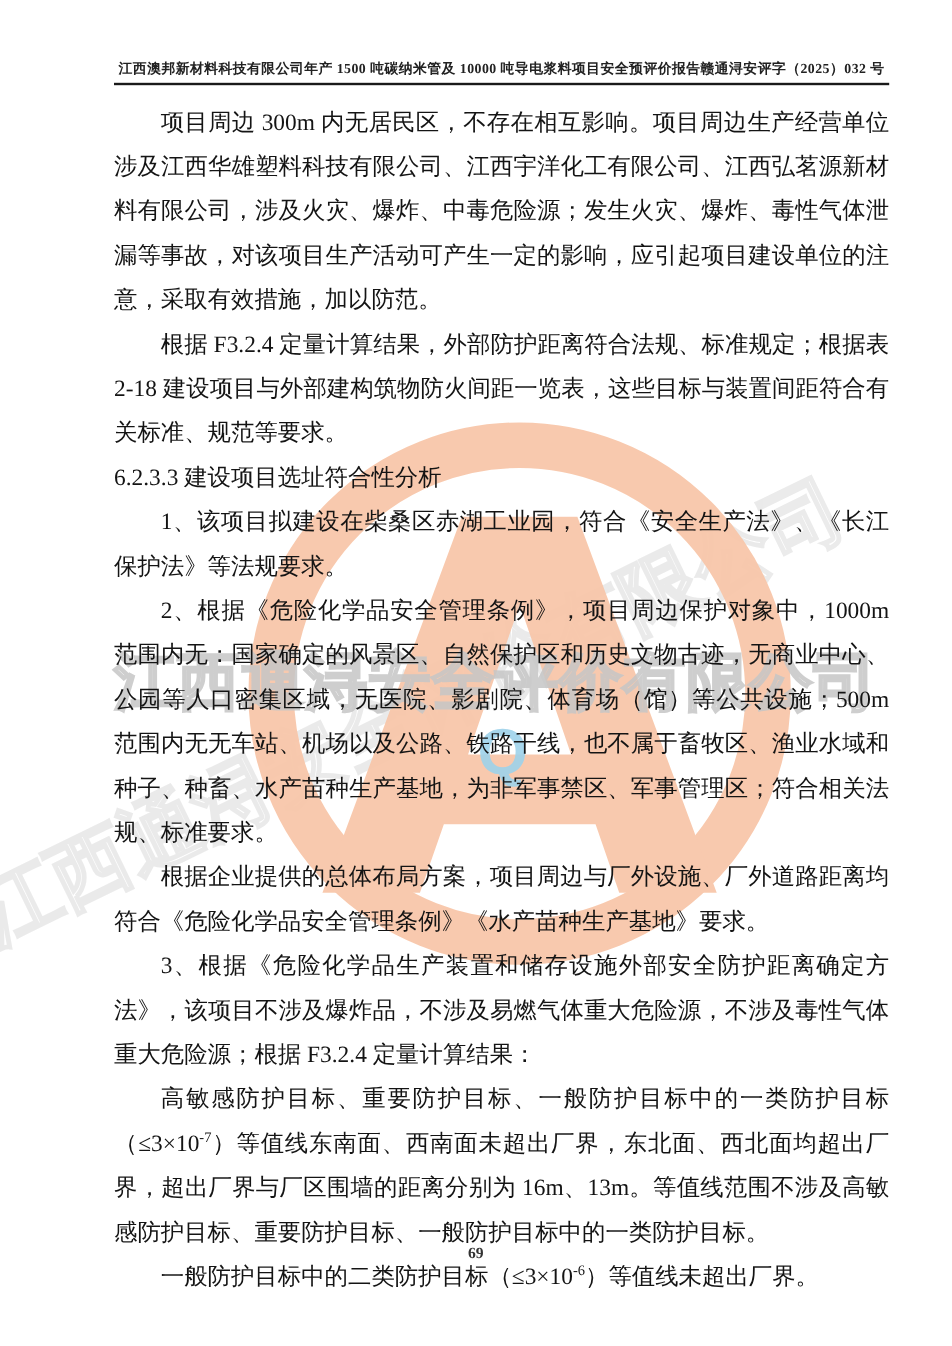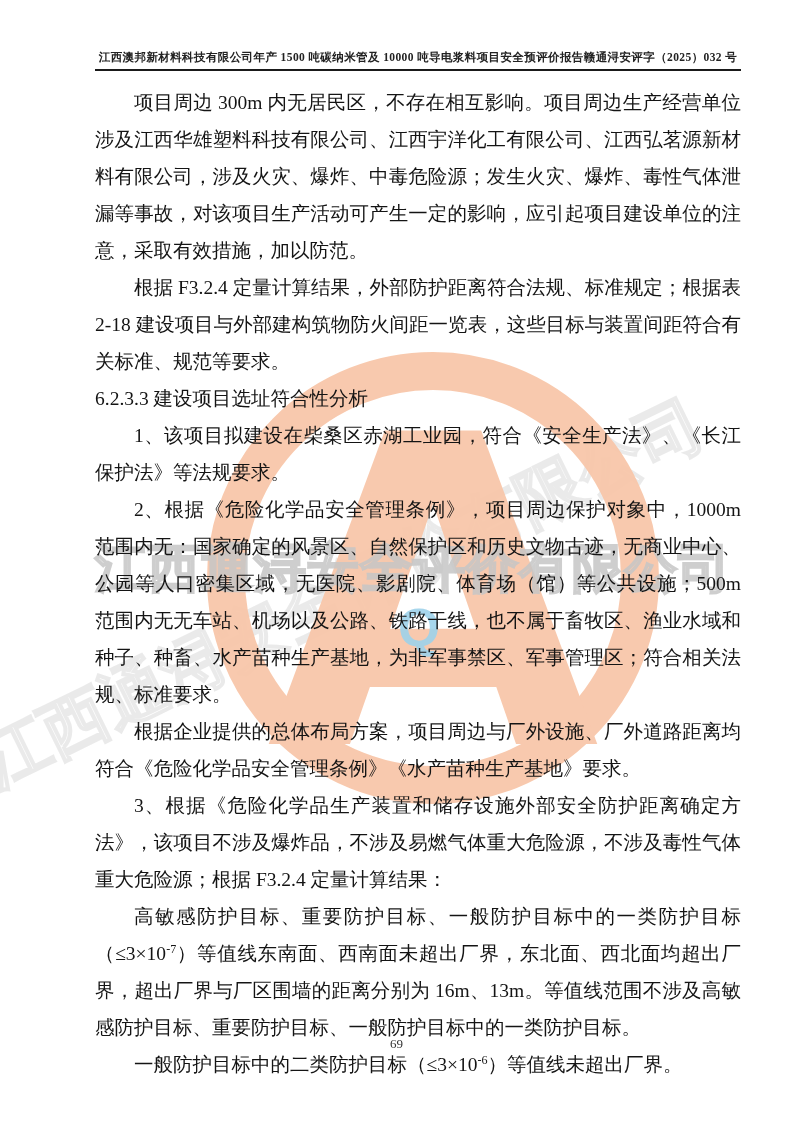--- a/index.html
+++ b/index.html
@@ -41,21 +41,21 @@
   .doc-body{
     position:absolute;left:95px;top:84px;width:646px;
     font-size:19.5px;line-height:37px;text-align:justify;
   }
   .doc-body p{margin:0;}
   .doc-body p.body{text-indent:2em;}
   .doc-body p.heading{font-weight:normal;text-indent:0;}
   .doc-body sup{font-size:.62em;line-height:0;vertical-align:super;}
   .page-number{
     position:absolute;left:0;top:1036px;width:100%;text-align:center;
-    font-size:13px;color:#333;
+    font-size:13px;color:#333;font-weight:bold;
   }
 </style>
 </head>
 <body>
 
 <div class="wm-layer">
   <div class="wm-diagonal">江西通浔安全评价有限公司</div>
 
   <svg class="wm-seal" viewBox="0 0 456 456" aria-hidden="true">
     <circle cx="228" cy="228" r="207" fill="none" stroke="#f8c7aa" stroke-width="38"></circle>

